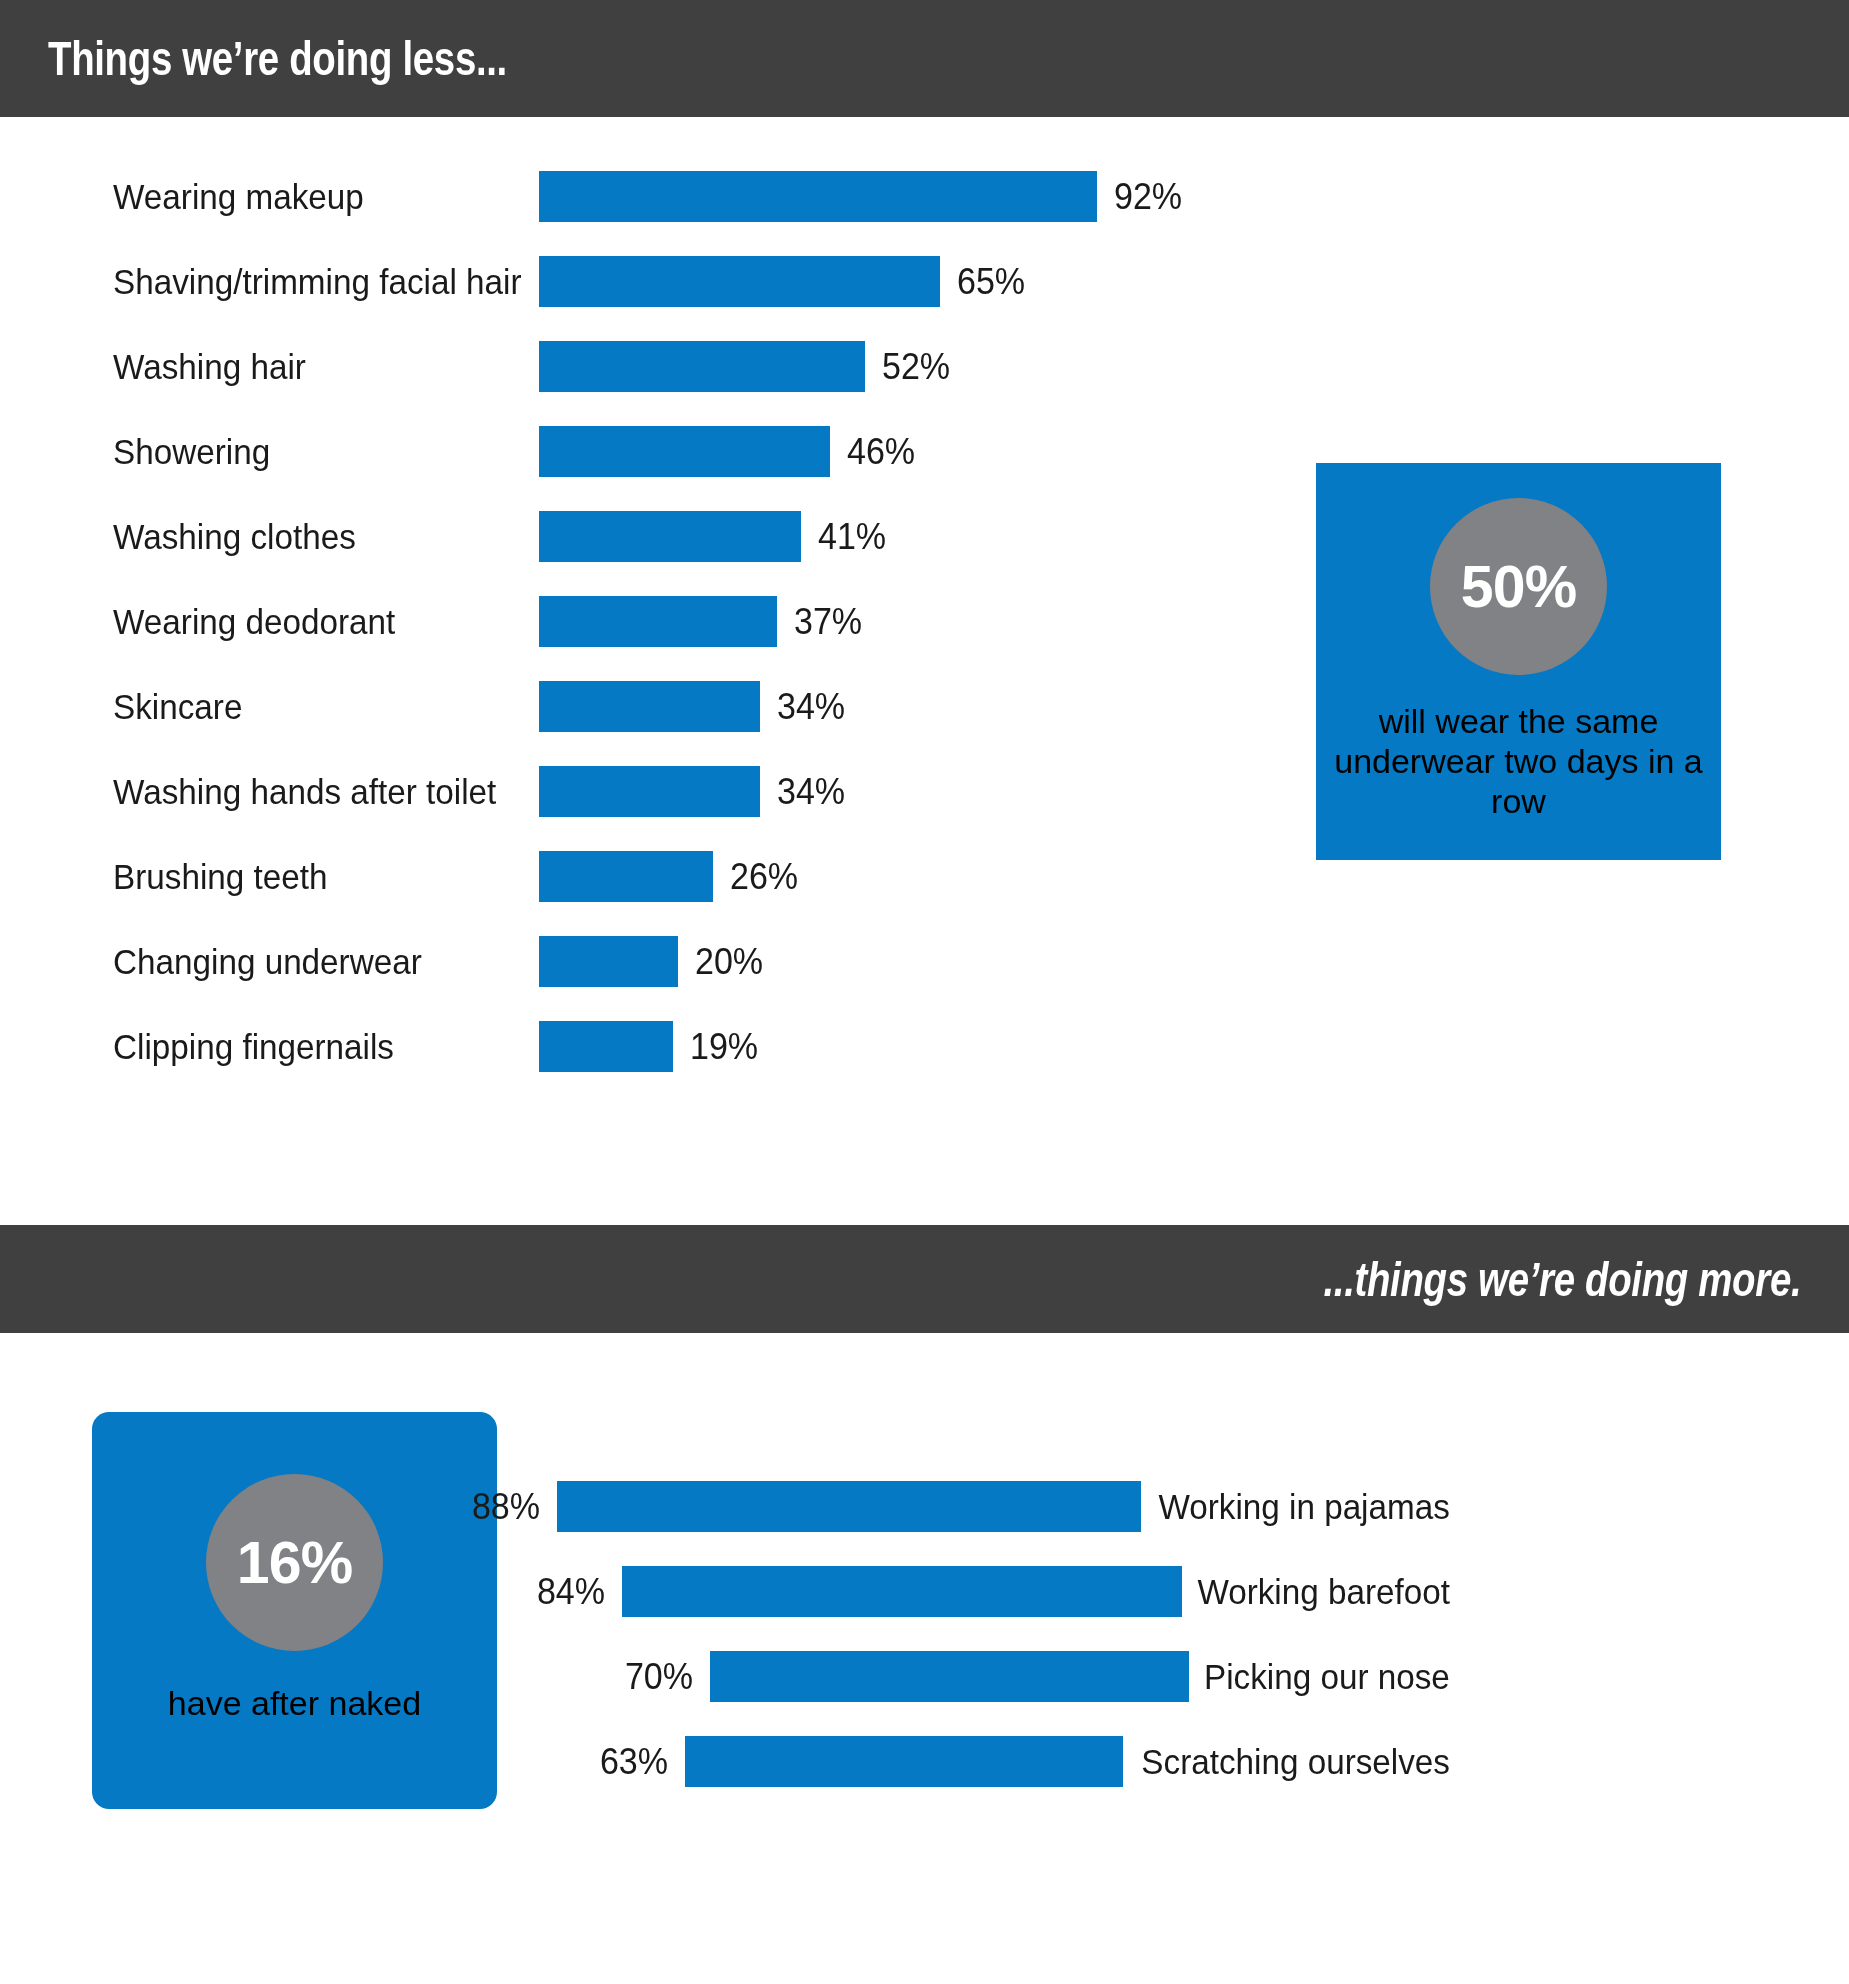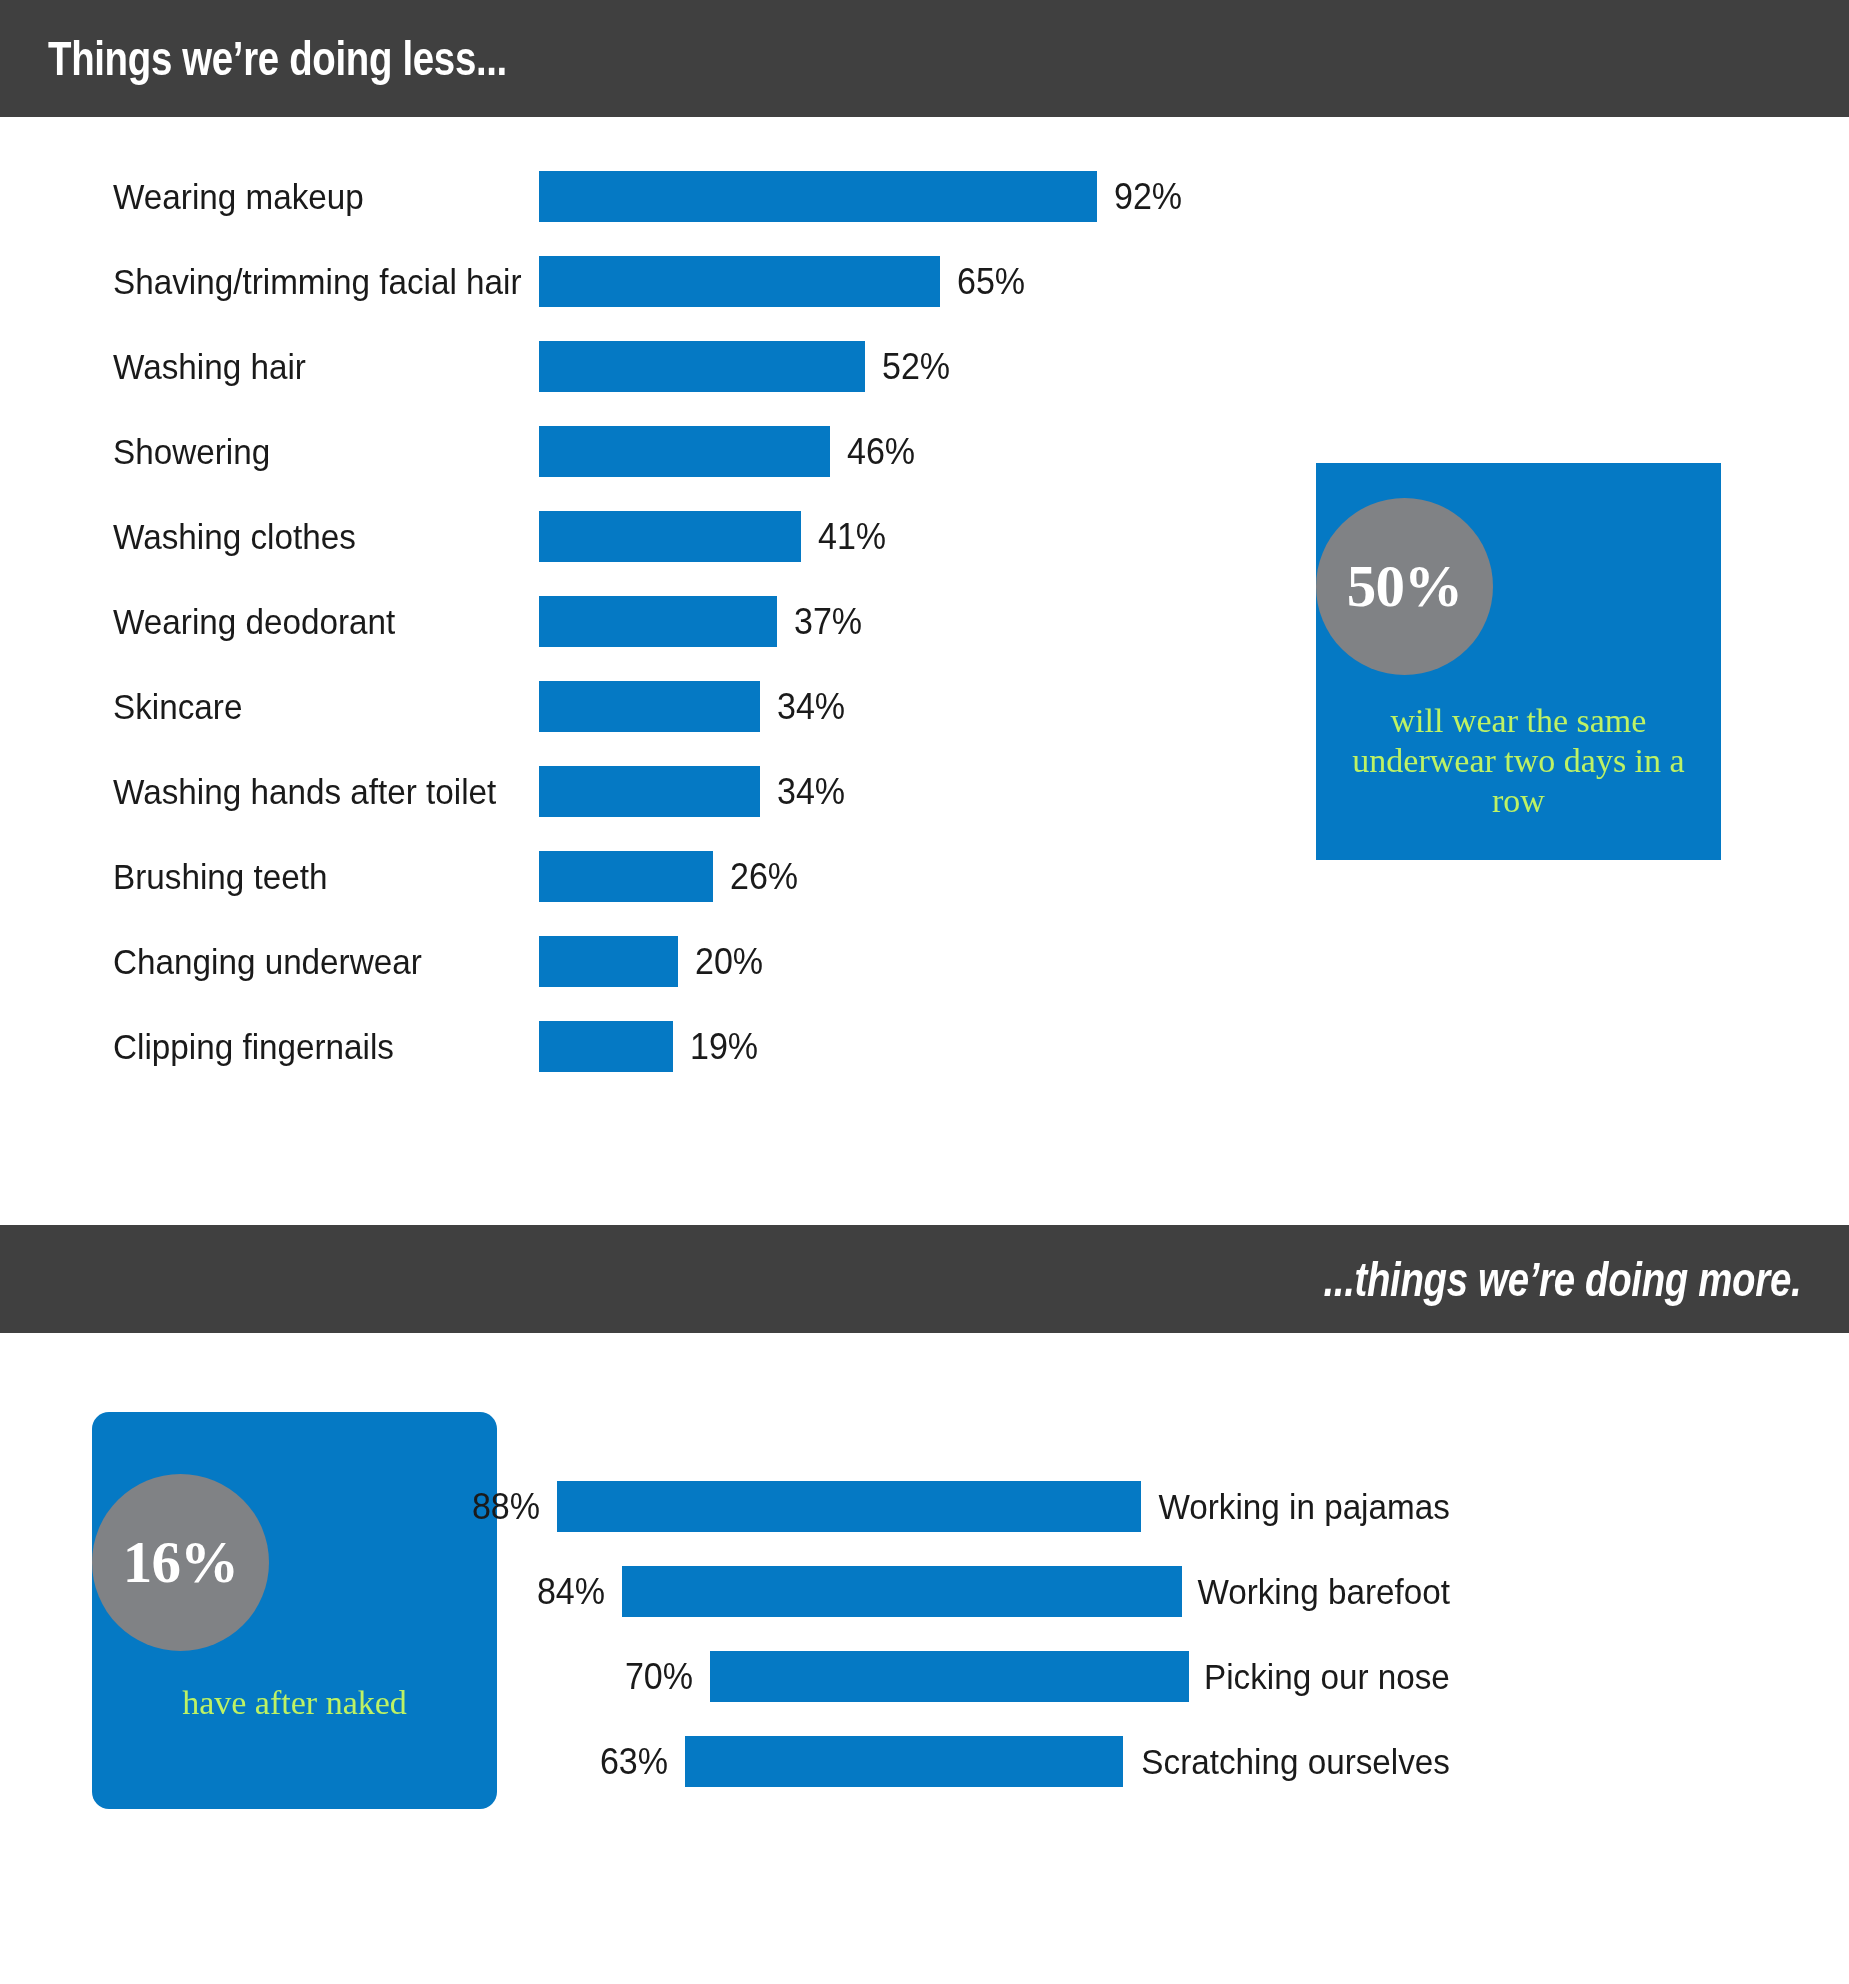--- a/index.html
+++ b/index.html
@@ -48,32 +48,32 @@
     font-size:37px; color:#1a1a1a;
     margin-left:17px; white-space:nowrap;
     transform:scaleX(0.92); transform-origin:left center;
   }
 
   
   .callout {
     position:absolute;
     background:#0579c4;
     display:flex; flex-direction:column;
-    font-family:Liberation Serif, serif;
+    align-items:center;
   }
   .callout-50 { left:1316px; top:463px; width:405px; height:397px; padding-top:35px; }
   .callout-16 { left:92px; top:1412px; width:405px; height:397px; padding-top:62px;border-radius:17px; }
   .circle {
     width:177px; height:177px; border-radius:50%;
     background:#808285;
     display:flex; align-items:center; justify-content:center;
   }
   .circle-pct { color:#fff; font-size:59px; font-weight:bold; letter-spacing:-0.8px; }
   .callout-text {
-    color:#bef264; font-size:34px; line-height:1.18;
+    color:#000000; font-size:34px; line-height:1.18;
     text-align:center; margin-top:26px; padding:0 15.4px;
   }
   .callout-16 .callout-text { margin-top:32px; }
 
   
   .chart-bot { position:absolute; left:0; top:1464px; width:1490px; }
   .row-bot { display:flex; align-items:center; height:85px; }
   .row-bot .track {
     width:1275px; height:85px;
     display:flex; align-items:center; justify-content:flex-end;

